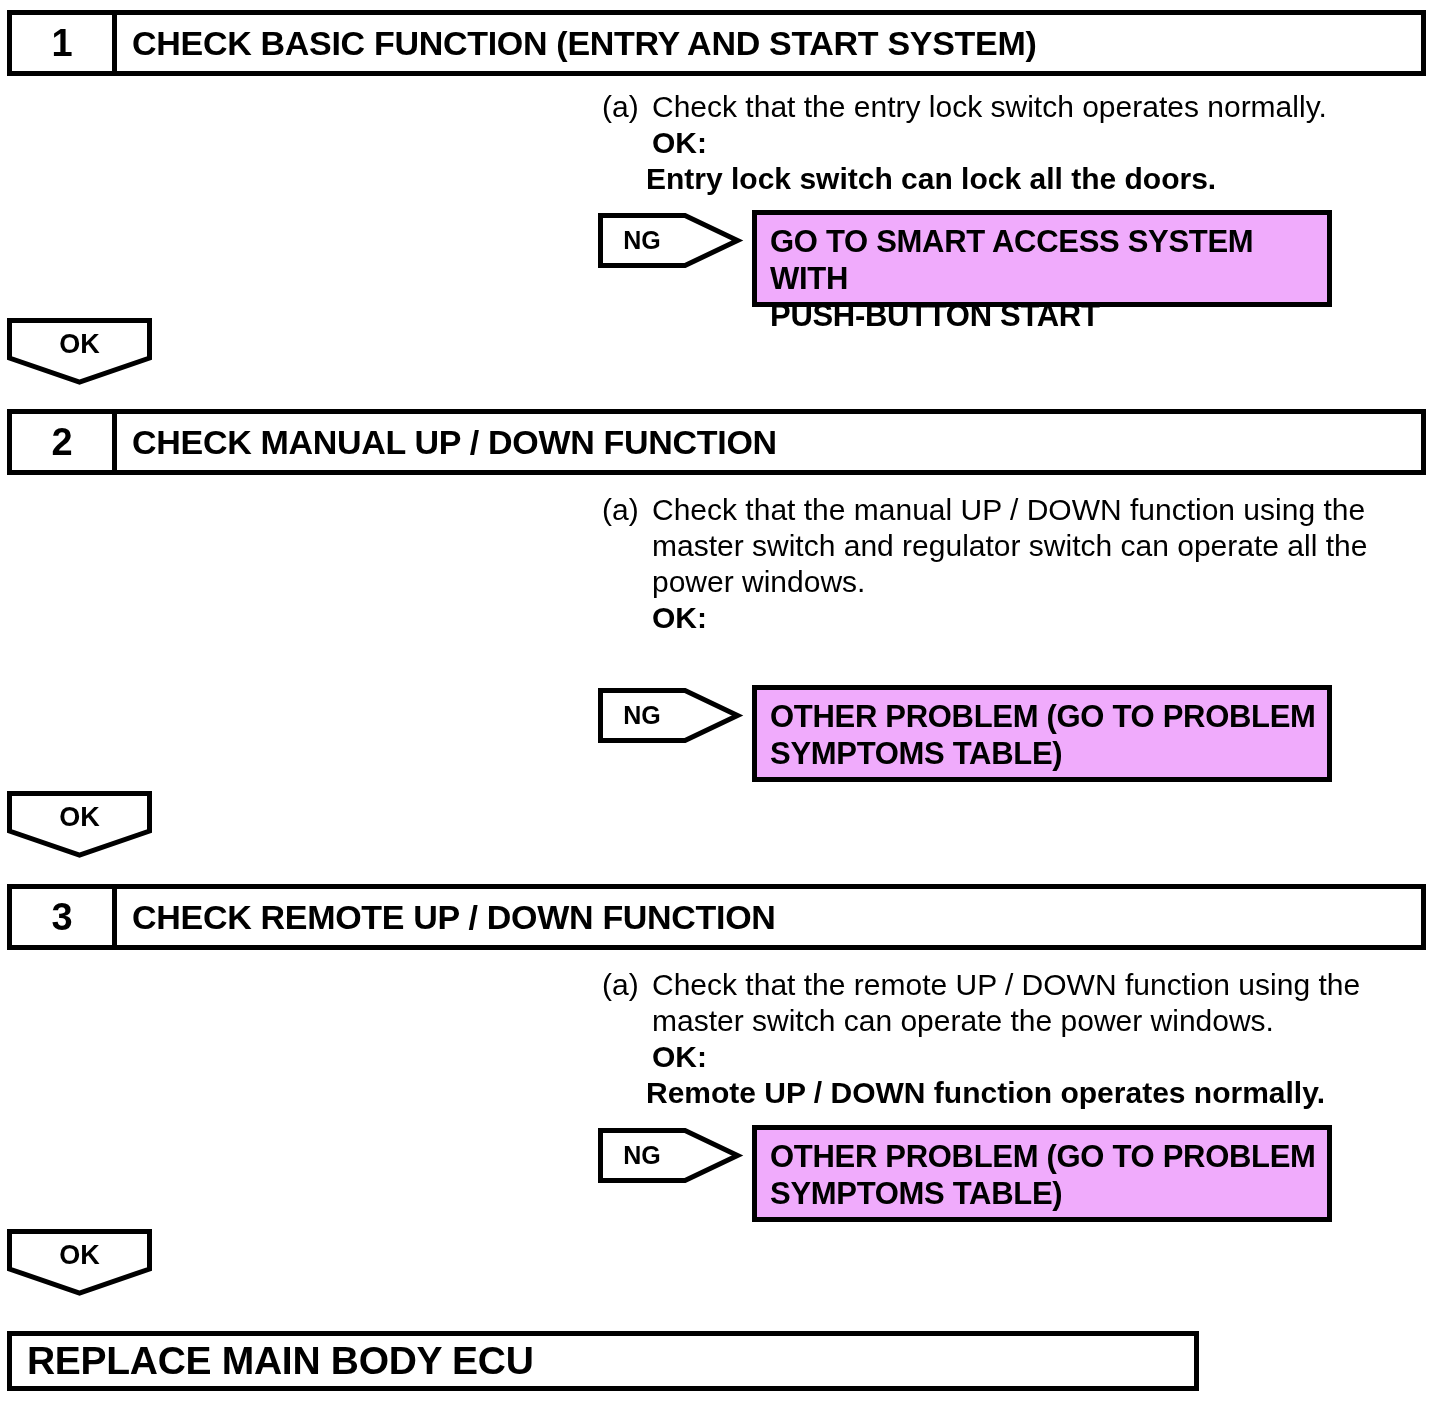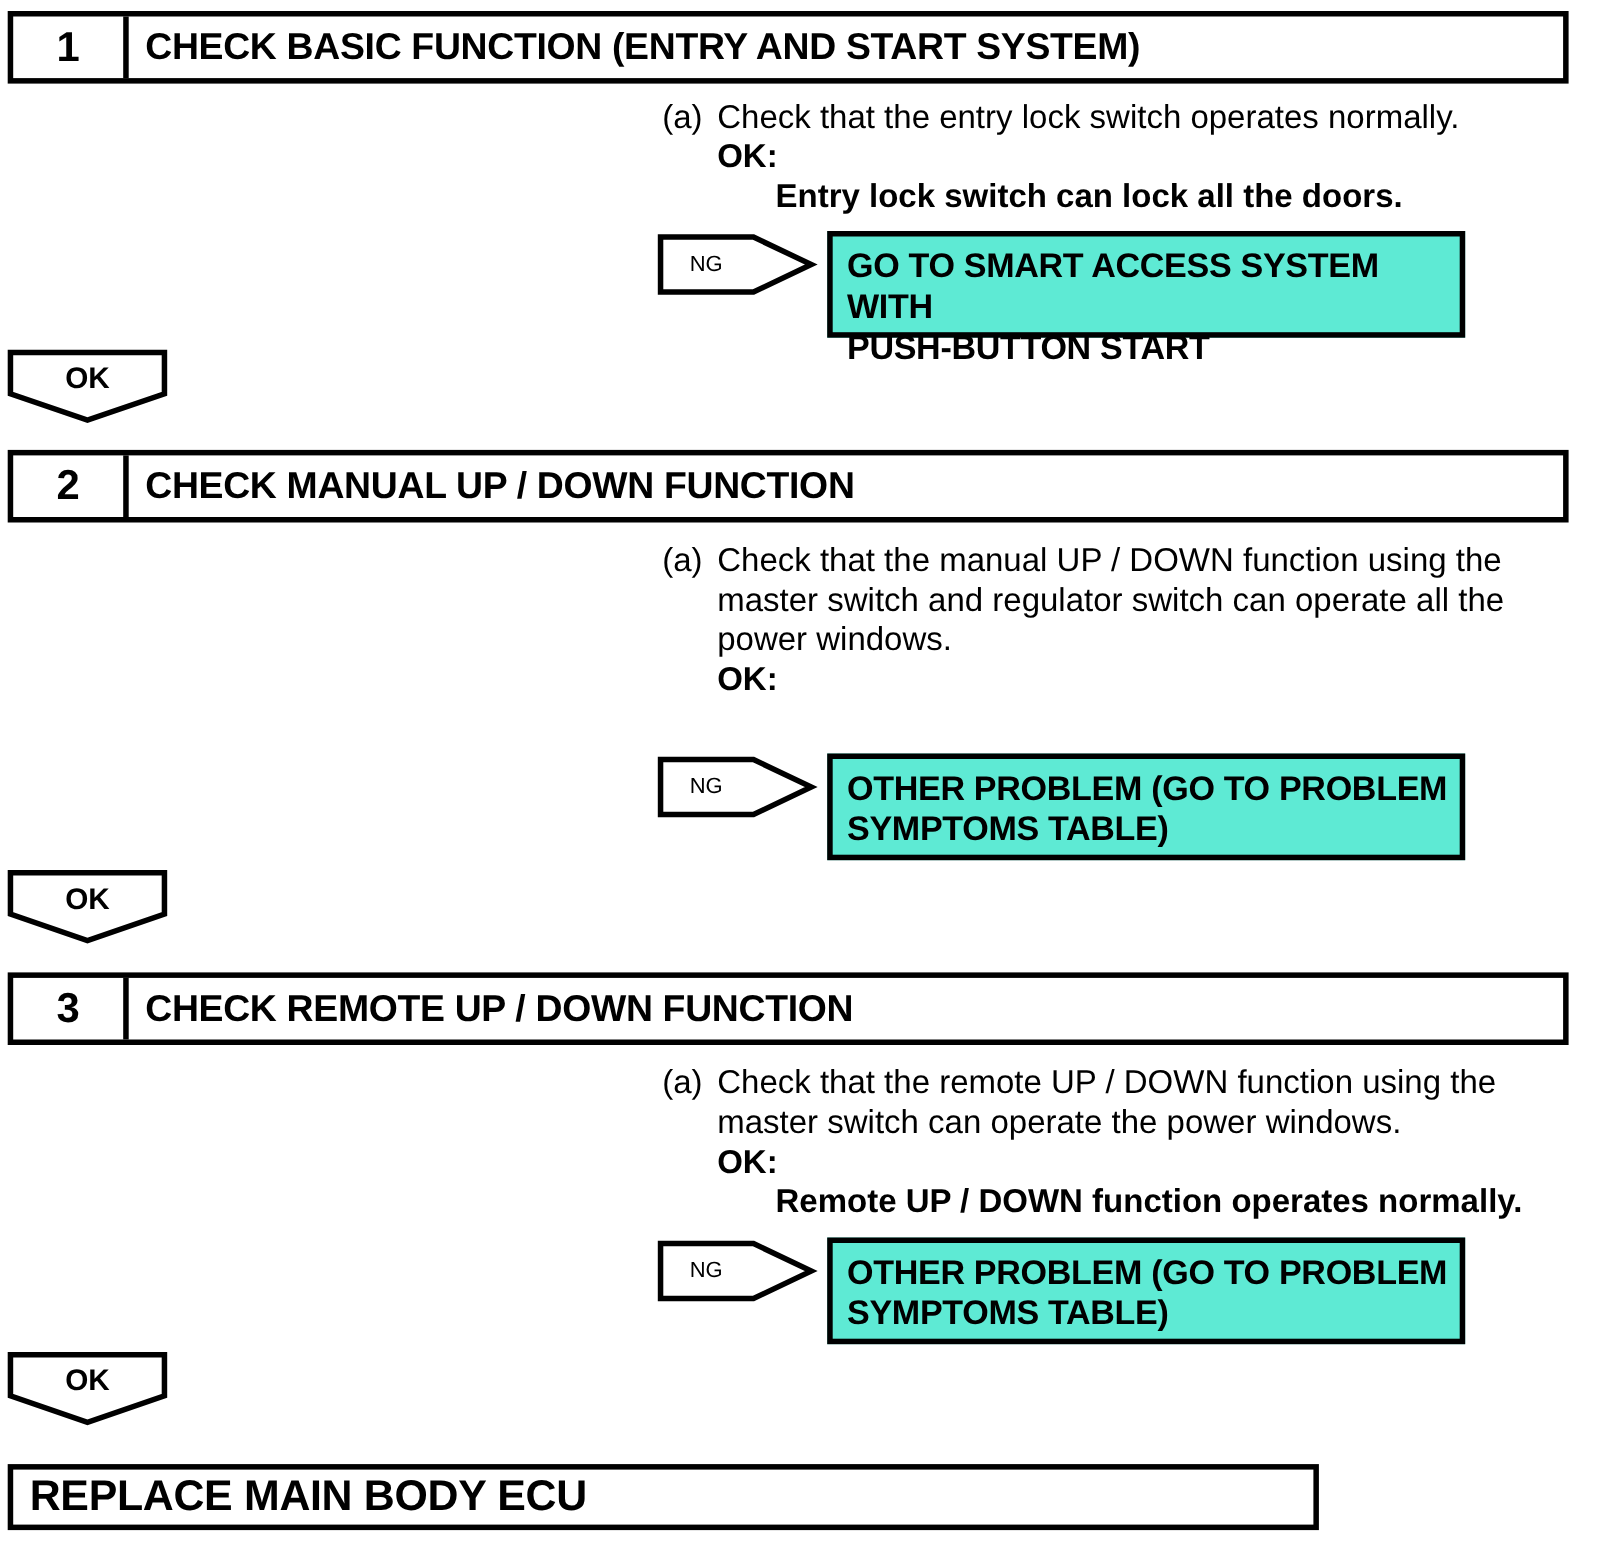--- a/index.html
+++ b/index.html
@@ -11,27 +11,27 @@
   .step-header { position:absolute; left:7px; width:1419px; height:66px; border:5px solid #000; background:#fff; display:flex; }
   .step-number { width:105px; border-right:5px solid #000; display:flex; align-items:center; justify-content:center; font-weight:bold; font-size:38px; }
   .step-title  { flex:1; display:flex; align-items:center; padding-left:15px; font-weight:bold; font-size:34px; letter-spacing:-0.3px; }
 
   
   .body-block { position:absolute; left:602px; font-size:30px; line-height:36px; }
   .item-row { display:flex; }
   .item-label { width:50px; flex:none; }
   .item-text { white-space:pre-line; }
   .ok-label { margin-left:50px; font-weight:bold; }
-  .ok-condition { margin-left:103px; font-weight:bold; white-space:pre-line; }
+  .ok-condition { margin-left:44px; font-weight:bold; white-space:pre-line; }
 
   
   .ng-arrow { position:absolute; left:598px; width:142px; height:55px; }
   .ng-arrow svg { position:absolute; left:0; top:0; width:100%; height:100%; overflow:visible; }
-  .ng-label { position:absolute; left:0; top:0; width:88px; height:55px; display:flex; align-items:center; justify-content:center; font-weight:normal; font-size:20px; }
-  .ng-result { position:absolute; left:752px; width:580px; height:97px; border:5px solid #000; background:#5eead4;
+  .ng-label { position:absolute; left:0; top:0; width:88px; height:55px; display:flex; align-items:center; justify-content:center; font-weight:bold; font-size:25px; }
+  .ng-result { position:absolute; left:752px; width:580px; height:97px; border:5px solid #000; background:#f0abfc;
                font-weight:bold; font-size:31px; line-height:37px; padding:8px 0 0 13px; white-space:pre-line; letter-spacing:-0.3px; }
 
   
   .ok-connector { position:absolute; left:7px; width:145px; height:69px; }
   .ok-connector svg { position:absolute; left:0; top:0; width:100%; height:100%; overflow:visible; }
   .ok-conn-label { position:absolute; left:0; top:4px; width:145px; height:44px; display:flex; align-items:center; justify-content:center; font-weight:bold; font-size:27px; }
 
   
   .final-box { position:absolute; left:7px; top:1331px; width:1192px; height:60px; border:5px solid #000; background:#fff;
                display:flex; align-items:center; padding-left:15px; font-weight:bold; font-size:39px; letter-spacing:-0.3px; }

